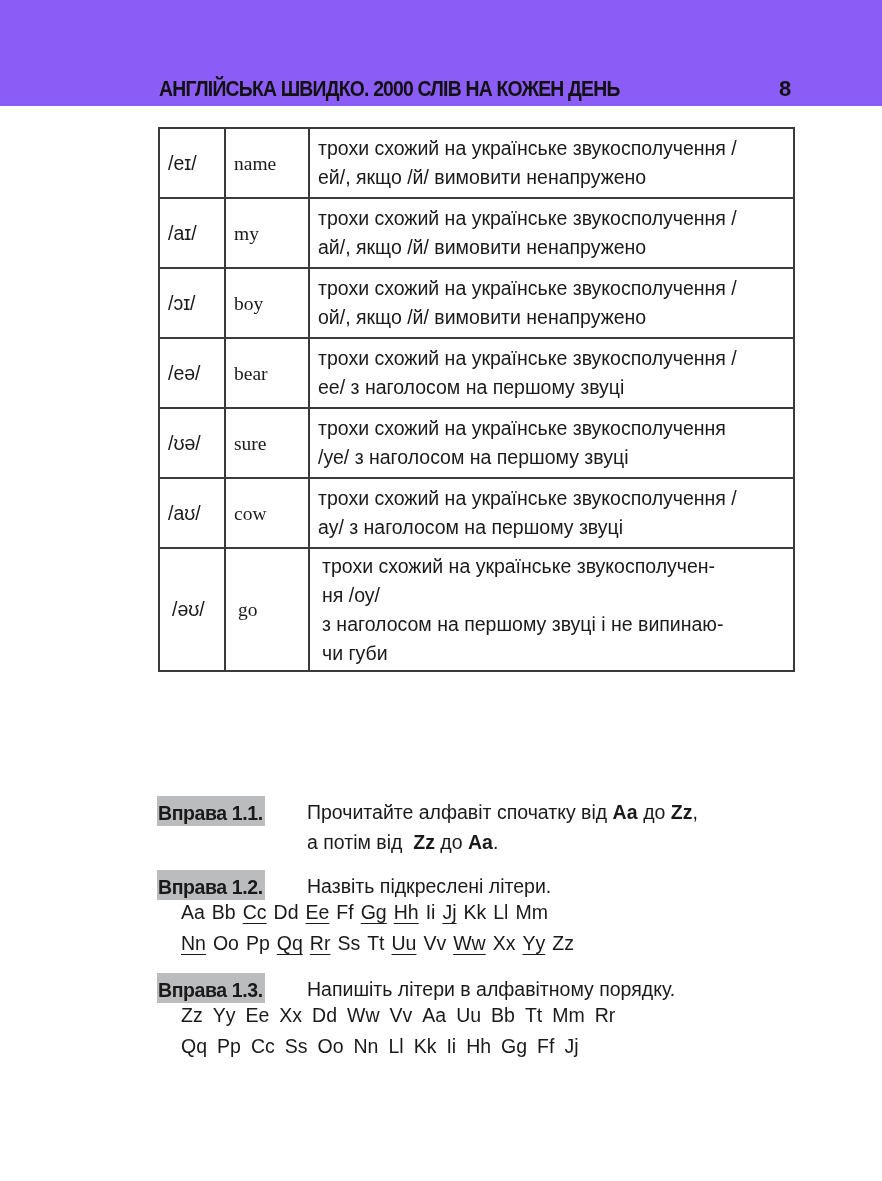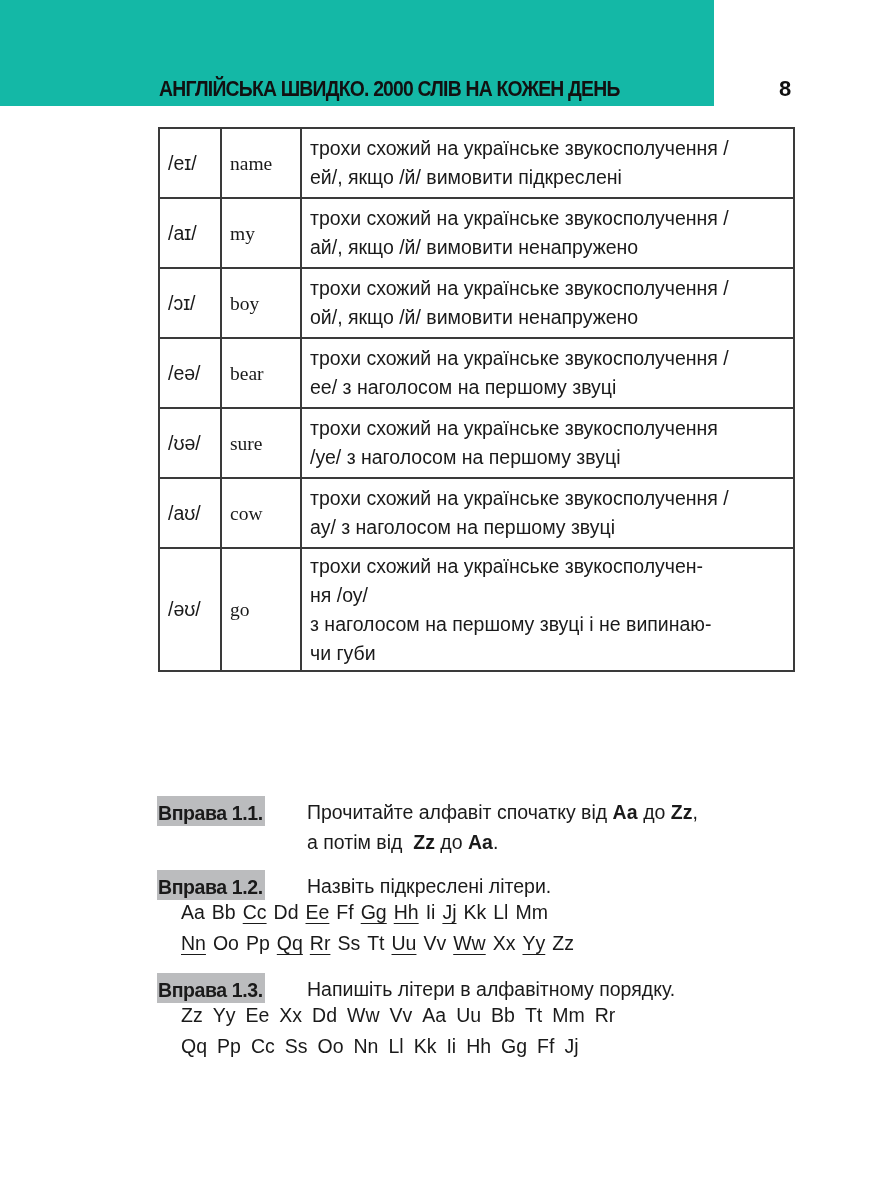--- a/index.html
+++ b/index.html
@@ -2,22 +2,22 @@
 <html><head>
 <meta charset="utf-8">
 <style>
   html, body { margin: 0; padding: 0; }
   body {
     width: 882px; height: 1181px; background: #ffffff; position: relative;
     font-family: "Liberation Sans", "DejaVu Sans", sans-serif; color: #1a1a1a;
     overflow: hidden;
   }
   .header {
-    position: absolute; left: 0; top: 0; width: 714px; height: 106px;
-    background: #14b8a6;
+    position: absolute; left: 0; top: 0; width: 882px; height: 106px;
+    background: #8b5cf6;
   }
   .header-title {
     position: absolute; left: 159px; top: 76px;
     font-size: 22px; font-weight: bold; letter-spacing: -0.9px;
     transform: scaleX(0.88); transform-origin: left top; color: #111;
     white-space: nowrap;
   }
   .page-number {
     position: absolute; left: 779px; top: 76px;
     font-size: 22px; font-weight: bold; color: #111;
@@ -27,21 +27,21 @@
     border-collapse: collapse;
   }
   table.sounds td {
     border: 2px solid #3a3a3a; font-size: 19.5px; vertical-align: middle;
     padding: 0 8px; line-height: 29px;
   }
   td.col-ipa { width: 44px; }
   td.col-word { width: 62px; padding-left: 9px; font-family: Liberation Serif, serif; }
   td.col-desc { padding-left: 8px; padding-right: 4px; }
   tr.row-std td { height: 68px; }
-  tr.row-tall td { height: 121px; }
+  tr.row-tall td { height: 121px; padding-left: 12px; }
   .desc-line { display: block; white-space: nowrap; }
 
   .exercise { position: absolute; left: 157px; font-size: 19.5px; }
   .ex-label {
     position: absolute; left: 0; top: 0; background: #bbbcbe; font-weight: bold;
     padding: 6px 2px 1px 1px; letter-spacing: -0.4px; white-space: nowrap;
   }
   .ex-text { position: absolute; left: 150px; top: 1px; white-space: nowrap; line-height: 30px; }
   .ex-text b { font-weight: bold; }
   .letters { position: absolute; left: 24px; white-space: nowrap; word-spacing: 1px; }
@@ -56,21 +56,21 @@
   <div class="page-number">8</div>
 </div>
 
 <table class="sounds">
   <tbody id="sounds-body">
       <tr class="row-std">
         <td class="col-ipa">/eɪ/</td>
         <td class="col-word">name</td>
         <td class="col-desc">
           <span class="desc-line">трохи схожий на українське звукосполучення /</span>
-          <span class="desc-line">ей/, якщо /й/ вимовити підкреслені</span>
+          <span class="desc-line">ей/, якщо /й/ вимовити ненапружено</span>
         </td>
       </tr>
       <tr class="row-std">
         <td class="col-ipa">/aɪ/</td>
         <td class="col-word">my</td>
         <td class="col-desc">
           <span class="desc-line">трохи схожий на українське звукосполучення /</span>
           <span class="desc-line">ай/, якщо /й/ вимовити ненапружено</span>
         </td>
       </tr>

